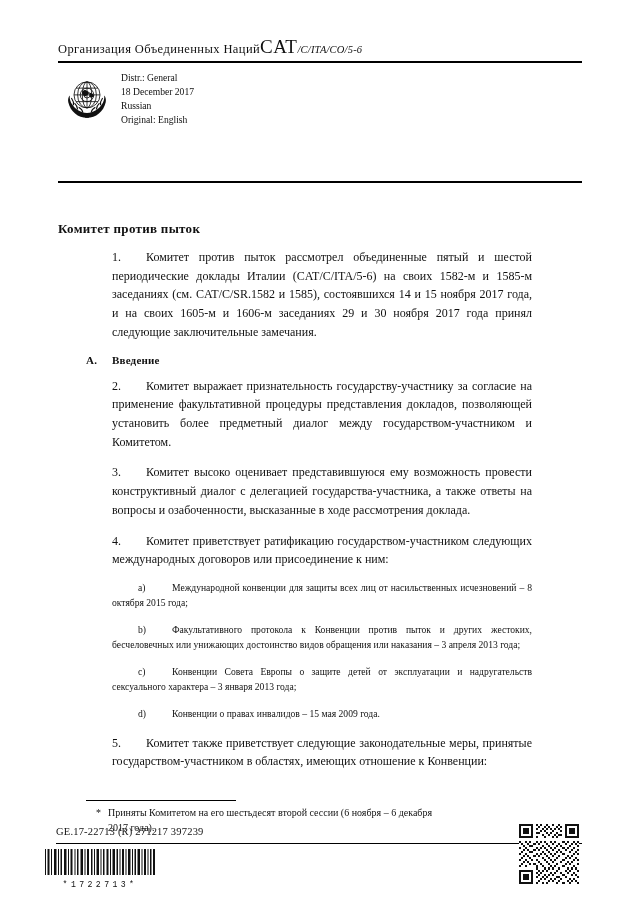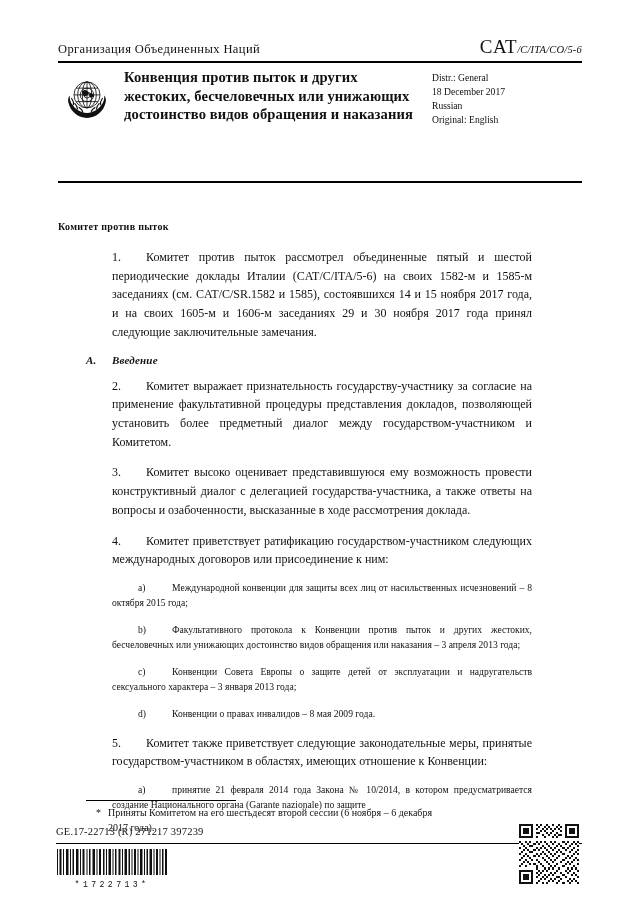--- a/index.html
+++ b/index.html
@@ -21,21 +21,20 @@
   
   .masthead {
     position: absolute;
     left: 58px;
     top: 36px;
     width: 524px;
   }
   .masthead-row {
     display: flex;
     align-items: baseline;
-    justify-content: space-between;
   }
   .org-name {
     font-size: 12.5px;
     letter-spacing: 0.4px;
     white-space: nowrap;
   }
   .doc-symbol {
     white-space: nowrap;
     text-align: right;
   }
@@ -93,21 +92,21 @@
     top: 181px;
     width: 524px;
     border-top: 2px solid #000;
   }
 
   
   .committee {
     position: absolute;
     left: 58px;
     top: 221px;
-    font-size: 10px;
+    font-size: 13px;
     font-weight: bold;
     letter-spacing: 0.3px;
   }
   .body {
     position: absolute;
     left: 112px;
     top: 248px;
     width: 420px;
   }
   .maintitle {
@@ -132,21 +131,20 @@
     display: inline-block;
     width: 34px;
     text-indent: 0;
   }
   .section-head {
     position: relative;
     margin: 0 0 11px -26px;
     font-size: 11px;
     font-weight: bold;
     letter-spacing: 0.2px;
-    font-style: italic;
   }
   .section-head .letter {
     display: inline-block;
     width: 26px;
   }
   p.sub {
     margin: 0 0 12px 0;
     font-size: 9.6px;
     line-height: 1.56;
     text-align: justify;
@@ -197,21 +195,21 @@
   .footer-rule {
     position: absolute;
     left: 56px;
     top: 843px;
     width: 526px;
     border-top: 1px solid #000;
   }
 
   .barcode {
     position: absolute;
-    left: 56px;
+    left: 44px;
     top: 849px;
     width: 112px;
   }
   .barcode-bars {
     height: 26px;
     width: 112px;
   }
   .barcode-digits {
     font-family: "Liberation Mono", "DejaVu Sans Mono", monospace;
     font-size: 8.2px;
@@ -283,21 +281,20 @@
             <path d="M34 68 q7 4 8 10"></path>
             <path d="M80 50 q-5 7 -4 14"></path>
             <path d="M74 60 q-6 6 -6 12"></path>
             <path d="M66 68 q-7 4 -8 10"></path>
           </g>
           <path d="M50 79 l-4 9 h8 z"></path>
         </g>
       </svg>
     </div>
 
-    <div class="conv-title">Конвенция против пыток и других жестоких, бесчеловечных или унижающих достоинство видов обращения и наказания</div>
 
     <div class="distr">
       <div>Distr.: General</div>
       <div>18 December 2017</div>
       <div>Russian</div>
       <div>Original: English</div>
     </div>
   </div>
 
   <div class="titlerule"></div>
@@ -317,25 +314,24 @@
 
 
     <p class="para"><span class="num">4.</span><span>Комитет приветствует ратификацию государством-участником следующих международных договоров или присоединение к ним:</span></p>
 
     <p class="sub"><span class="lbl">a)</span><span>Международной конвенции для защиты всех лиц от насильственных исчезновений – 8 октября 2015 года;</span></p>
 
     <p class="sub"><span class="lbl">b)</span><span>Факультативного протокола к Конвенции против пыток и других жестоких, бесчеловечных или унижающих достоинство видов обращения или наказания – 3 апреля 2013 года;</span></p>
 
     <p class="sub"><span class="lbl">c)</span><span>Конвенции Совета Европы о защите детей от эксплуатации и надругательств сексуального характера – 3 января 2013 года;</span></p>
 
-    <p class="sub"><span class="lbl">d)</span><span>Конвенции о правах инвалидов – 8 мая 2009 года.</span></p>
+    <p class="sub"><span class="lbl">d)</span><span>Конвенции о правах инвалидов – 15 мая 2009 года.</span></p>
 
     <p class="para"><span class="num">5.</span><span>Комитет также приветствует следующие законодательные меры, принятые государством-участником в областях, имеющих отношение к Конвенции:</span></p>
 
-    <p class="sub"><span class="lbl">a)</span><span>принятие 21 февраля 2014 года Закона № 10/2014, в котором предусматривается создание Национального органа (Garante nazionale) по защите</span></p>
 
   </div>
 
   <div class="footnote-rule"></div>
   <div class="footnote"><span class="star">*</span><span class="fn-body">Приняты Комитетом на его шестьдесят второй сессии (6 ноября – 6 декабря</span><span class="fn-cont">2017 года).</span></div>
 
   <div class="jobno">GE.17-22713  (R)  271217  397239</div>
   <div class="footer-rule"></div>
 
   <div class="barcode">

